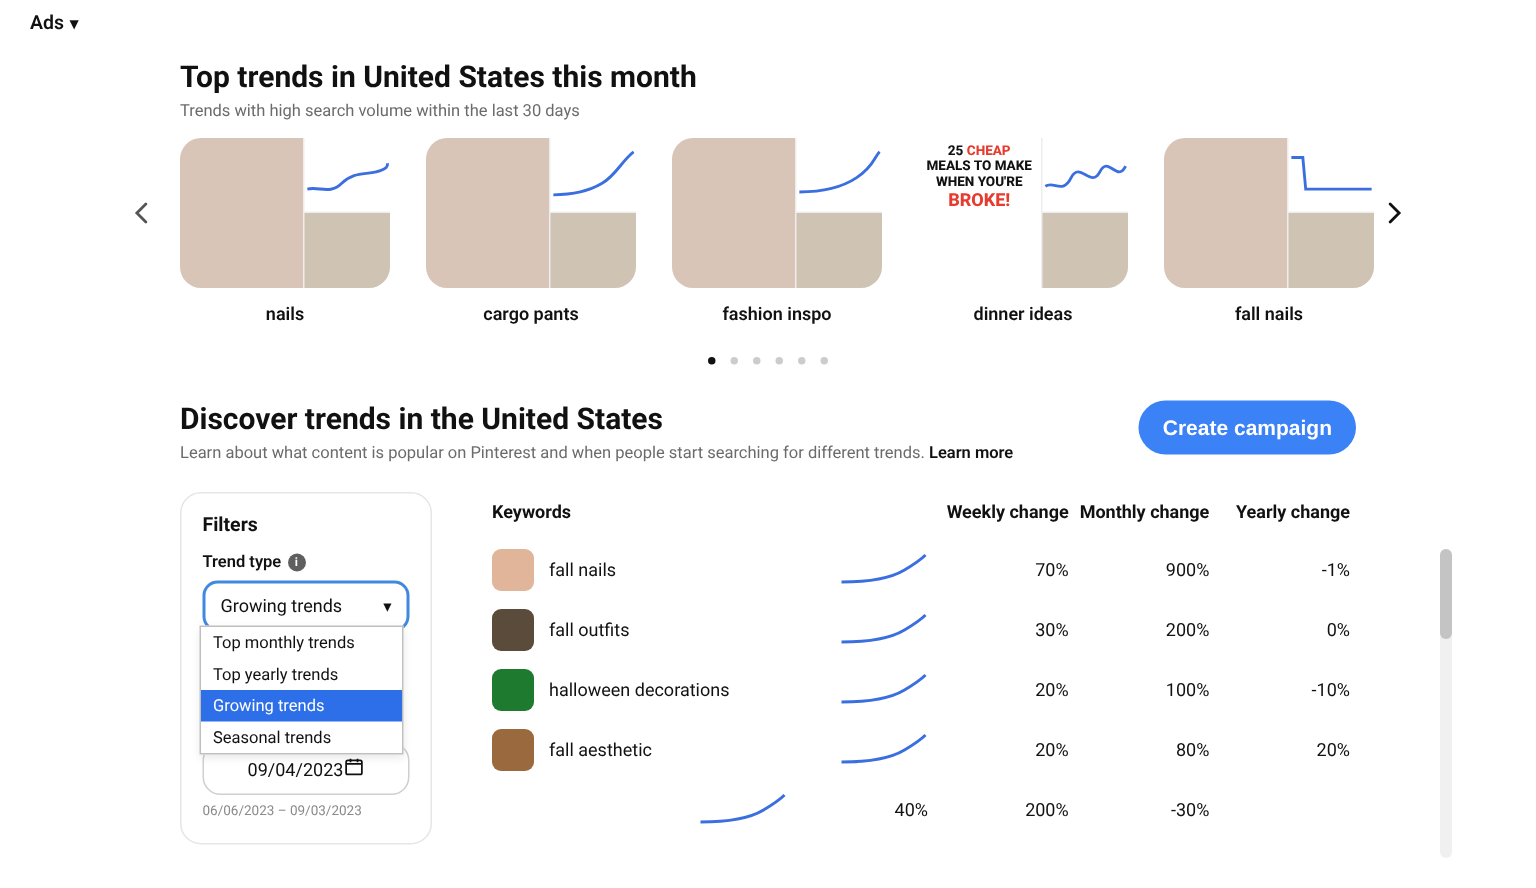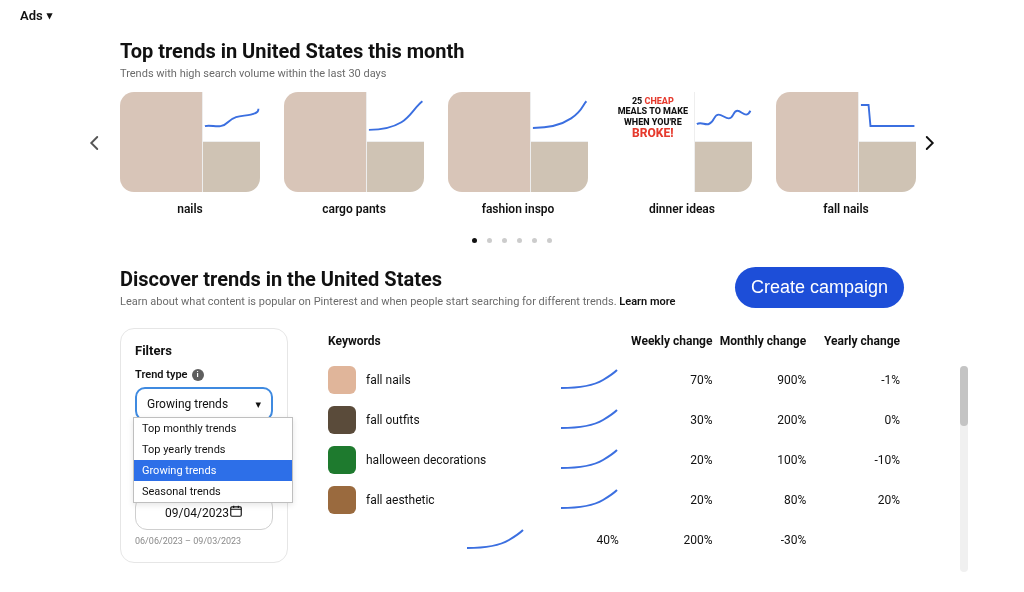--- a/index.html
+++ b/index.html
@@ -100,27 +100,27 @@
     margin-top: 20px;
   }
   .discover-head .left .section-title { margin-top: 0; }
   .discover-sub {
     font-size: 11px;
     color: #6b6b6b;
     margin-top: 4px;
   }
   .discover-sub .link { color: #111; font-weight: 600; }
   .create-btn {
-    background: #1d4ed8;
+    background: #3b82f6;
     color: #fff;
     border: none;
     border-radius: 22px;
     padding: 10px 16px;
-    font-size: 18px;
-    font-weight: 400;
+    font-size: 14px;
+    font-weight: 700;
     cursor: pointer;
   }
   .trends-body {
     display: flex;
     gap: 36px;
     margin-top: 20px;
     align-items: flex-start;
   }
   .filters {
     width: 168px;
@@ -159,21 +159,21 @@
     display: flex;
     justify-content: space-between;
     align-items: center;
     cursor: pointer;
     background: #fff;
   }
   .dropdown {
     position: absolute;
     left: 12px;
     top: 88px;
-    width: 160px;
+    width: 136px;
     background: #fff;
     border: 1px solid #bfbfbf;
     font-size: 11px;
     z-index: 10;
     box-shadow: 0 2px 6px rgba(0,0,0,.1);
   }
   .dropdown .opt {
     padding: 4px 8px;
     cursor: pointer;
     white-space: nowrap;

